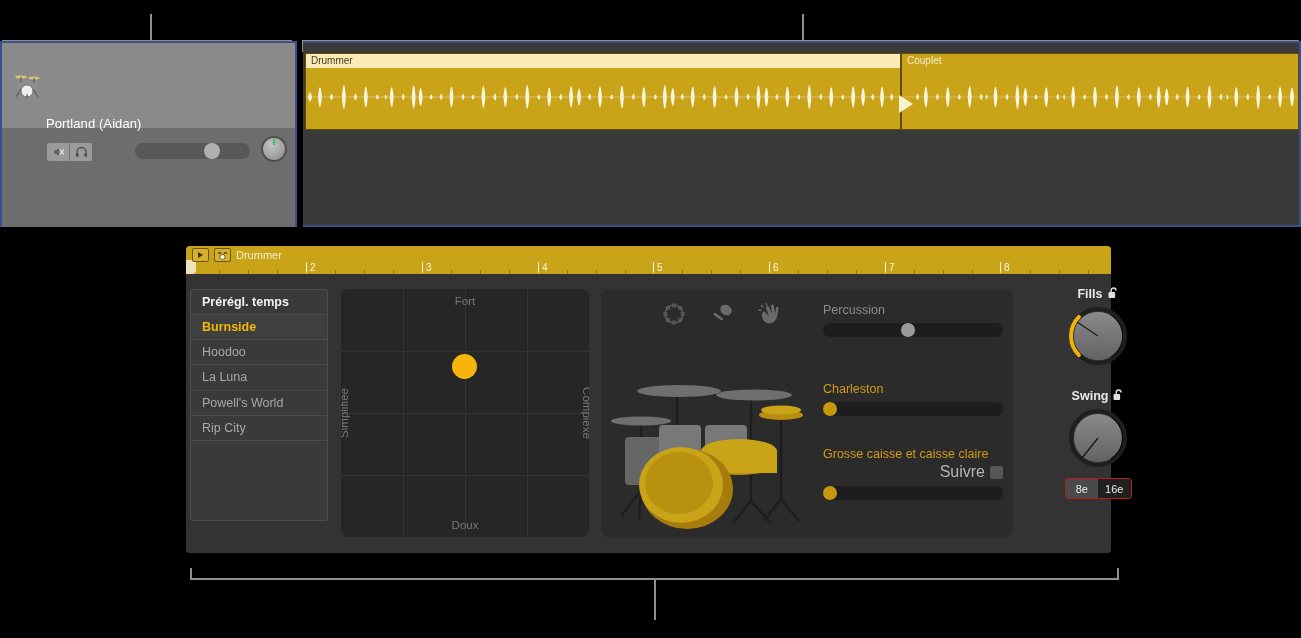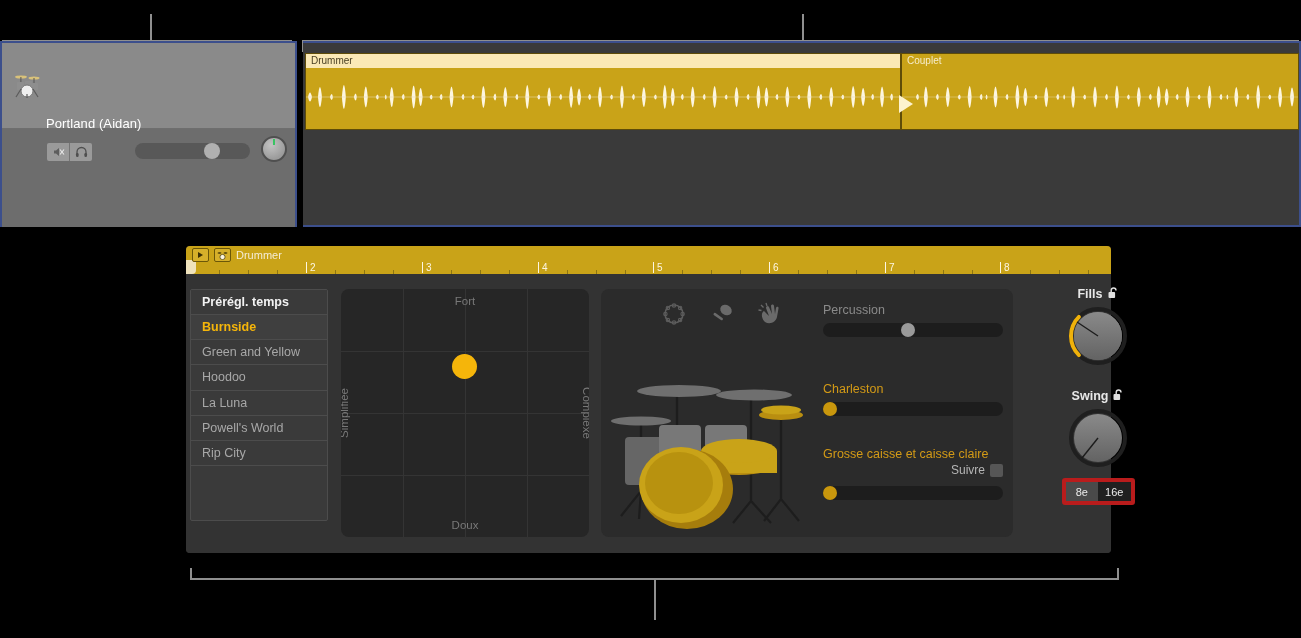--- a/index.html
+++ b/index.html
@@ -422,21 +422,21 @@
   .knob-gold { background: #c9970d; }
   .follow-row {
     position: absolute;
     right: 0;
     top: 16px;
     display: flex;
     align-items: center;
     gap: 5px;
   }
   .follow-label {
-    font-size: 12px;
+    font-size: 16px;
     color: #b5b5b5;
   }
   .checkbox {
     width: 13px;
     height: 13px;
     border-radius: 2px;
     background: #565656;
   }
 
   
@@ -465,21 +465,21 @@
     height: 60px;
     margin: 4px auto 0 auto;
   }
   .seg-control {
     display: flex;
     margin: 10px auto 0 auto;
     width: 65px;
     height: 19px;
     border-radius: 3px;
     overflow: hidden;
-    border: 4px solid #b91c1c;
+    border: 1px solid #b91c1c;
   }
   .seg {
     flex: 1;
     font-size: 11px;
     display: flex;
     align-items: center;
     justify-content: center;
     color: #eaeaea;
   }
   .seg.off { background: #4a4a4a; }
@@ -716,21 +716,20 @@
         <div class="bar-num" style="left:814px;">8</div>
       </div>
       <div class="playhead"></div>
     </div>
 
     <div class="editor-body">
 
       <div class="preset-list" style="top:15px;">
         <div class="preset-header">Prérégl. temps</div>
         <div class="preset-item selected">Burnside</div>
-        <div class="preset-item">Green and Yellow</div>
         <div class="preset-item">Hoodoo</div>
         <div class="preset-item">La Luna</div>
         <div class="preset-item">Powell's World</div>
         <div class="preset-item">Rip City</div>
       </div>
 
       <div class="xy-pad" style="top:15px;">
         <div class="xy-grid-v" style="left:62px;"></div>
         <div class="xy-grid-v" style="left:124px;"></div>
         <div class="xy-grid-v" style="left:186px;"></div>

